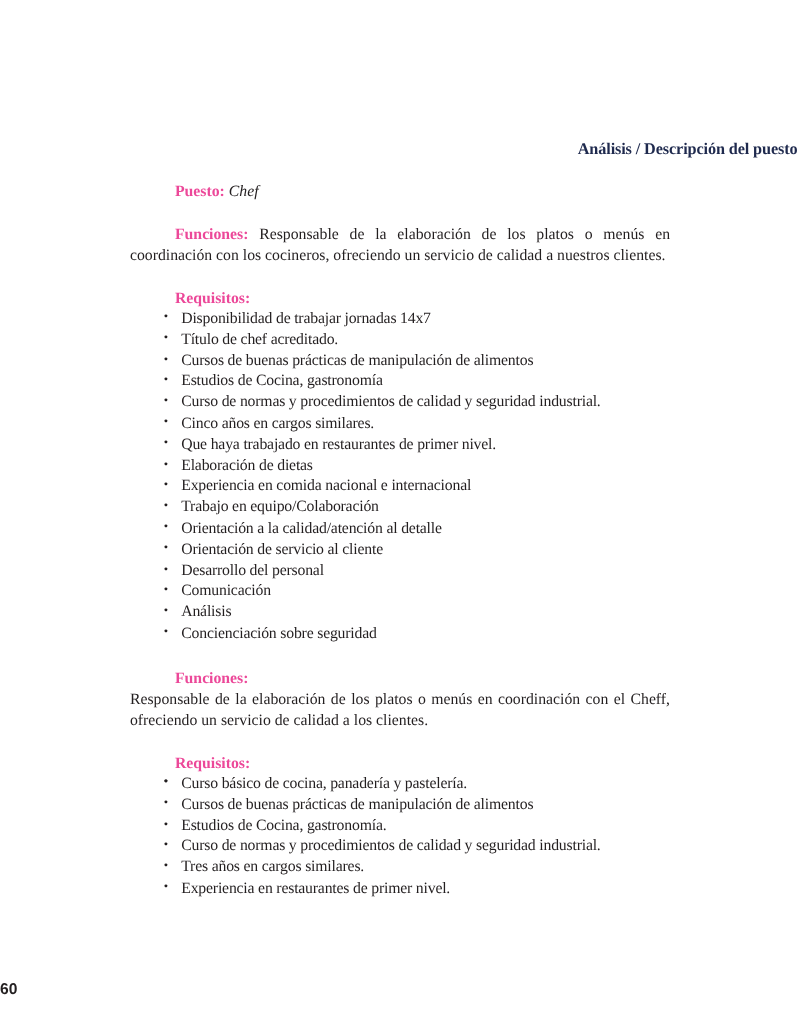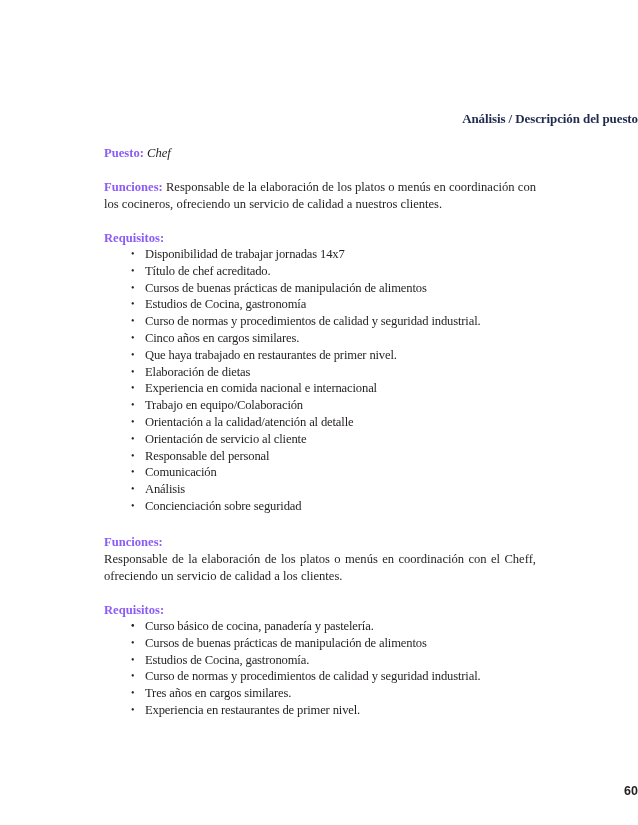--- a/index.html
+++ b/index.html
@@ -2,27 +2,27 @@
 <html><head>
   <meta charset="utf-8">
   <style>
     html, body { margin: 0; padding: 0; background: #ffffff; }
     body { width: 638px; height: 825px; position: relative; overflow: hidden;
       font-family: "Liberation Serif", "DejaVu Serif", serif; color: #231f20; }
     .page { position: absolute; left: 0; top: 0; width: 638px; height: 825px; }
     .title { position: absolute; left: 0; width: 638px; top: 111px; text-align: right;
       font-weight: bold; font-size: 13px; color: #1f2a4e; letter-spacing: -0.1px; }
     .block { position: absolute; left: 104px; width: 432px; font-size: 12.6px; line-height: 17px; }
-    .label { font-weight: bold; color: #8b5cf6; }
+    .label { font-weight: bold; color: #ec4899; margin-left: 36px; }
     .justify { text-align: justify; text-align-last: left; }
     ul.req { list-style: none; margin: 0; padding: 0; position: absolute; left: 131px; width: 420px;
       font-size: 12.6px; line-height: 16.8px; }
     ul.req li { position: relative; padding-left: 14px; white-space: nowrap; letter-spacing: -0.15px; }
     ul.req li .bullet { position: absolute; left: 0; top: 0; font-size: 10px; }
-    .pagenum { position: absolute; left: 0; width: 638px; top: 784px; text-align: right;
+    .pagenum { position: absolute; left: 0; width: 638px; top: 784px; text-align: left;
       font-family: "Liberation Sans", "DejaVu Sans", sans-serif; font-weight: bold; font-size: 12.5px; color: #231f20; }
   </style>
 </head>
 <body>
 
 <div class="page">
 
   <div class="title">Análisis / Descripción del puesto</div>
 
   <div class="block" style="top:145px;">
@@ -44,21 +44,21 @@
       <li><span class="bullet">•</span><span>Cursos de buenas prácticas de manipulación de alimentos</span></li>
       <li><span class="bullet">•</span><span>Estudios de Cocina, gastronomía</span></li>
       <li><span class="bullet">•</span><span>Curso de normas y procedimientos de calidad y seguridad industrial.</span></li>
       <li><span class="bullet">•</span><span>Cinco años en cargos similares.</span></li>
       <li><span class="bullet">•</span><span>Que haya trabajado en restaurantes de primer nivel.</span></li>
       <li><span class="bullet">•</span><span>Elaboración de dietas</span></li>
       <li><span class="bullet">•</span><span>Experiencia en comida nacional e internacional</span></li>
       <li><span class="bullet">•</span><span>Trabajo en equipo/Colaboración</span></li>
       <li><span class="bullet">•</span><span>Orientación a la calidad/atención al detalle</span></li>
       <li><span class="bullet">•</span><span>Orientación de servicio al cliente</span></li>
-      <li><span class="bullet">•</span><span>Responsable del personal</span></li>
+      <li><span class="bullet">•</span><span>Desarrollo del personal</span></li>
       <li><span class="bullet">•</span><span>Comunicación</span></li>
       <li><span class="bullet">•</span><span>Análisis</span></li>
       <li><span class="bullet">•</span><span>Concienciación sobre seguridad</span></li>
     </ul>
 
   <div class="block" style="top:534px;">
     <span class="label">Funciones:</span>
   </div>
   <div class="block justify" style="top:551px; left:104px; width:432px;">Responsable de la elaboración de los platos o menús en coordinación con el Cheff, ofreciendo un  servicio de calidad a los clientes.</div>
 

